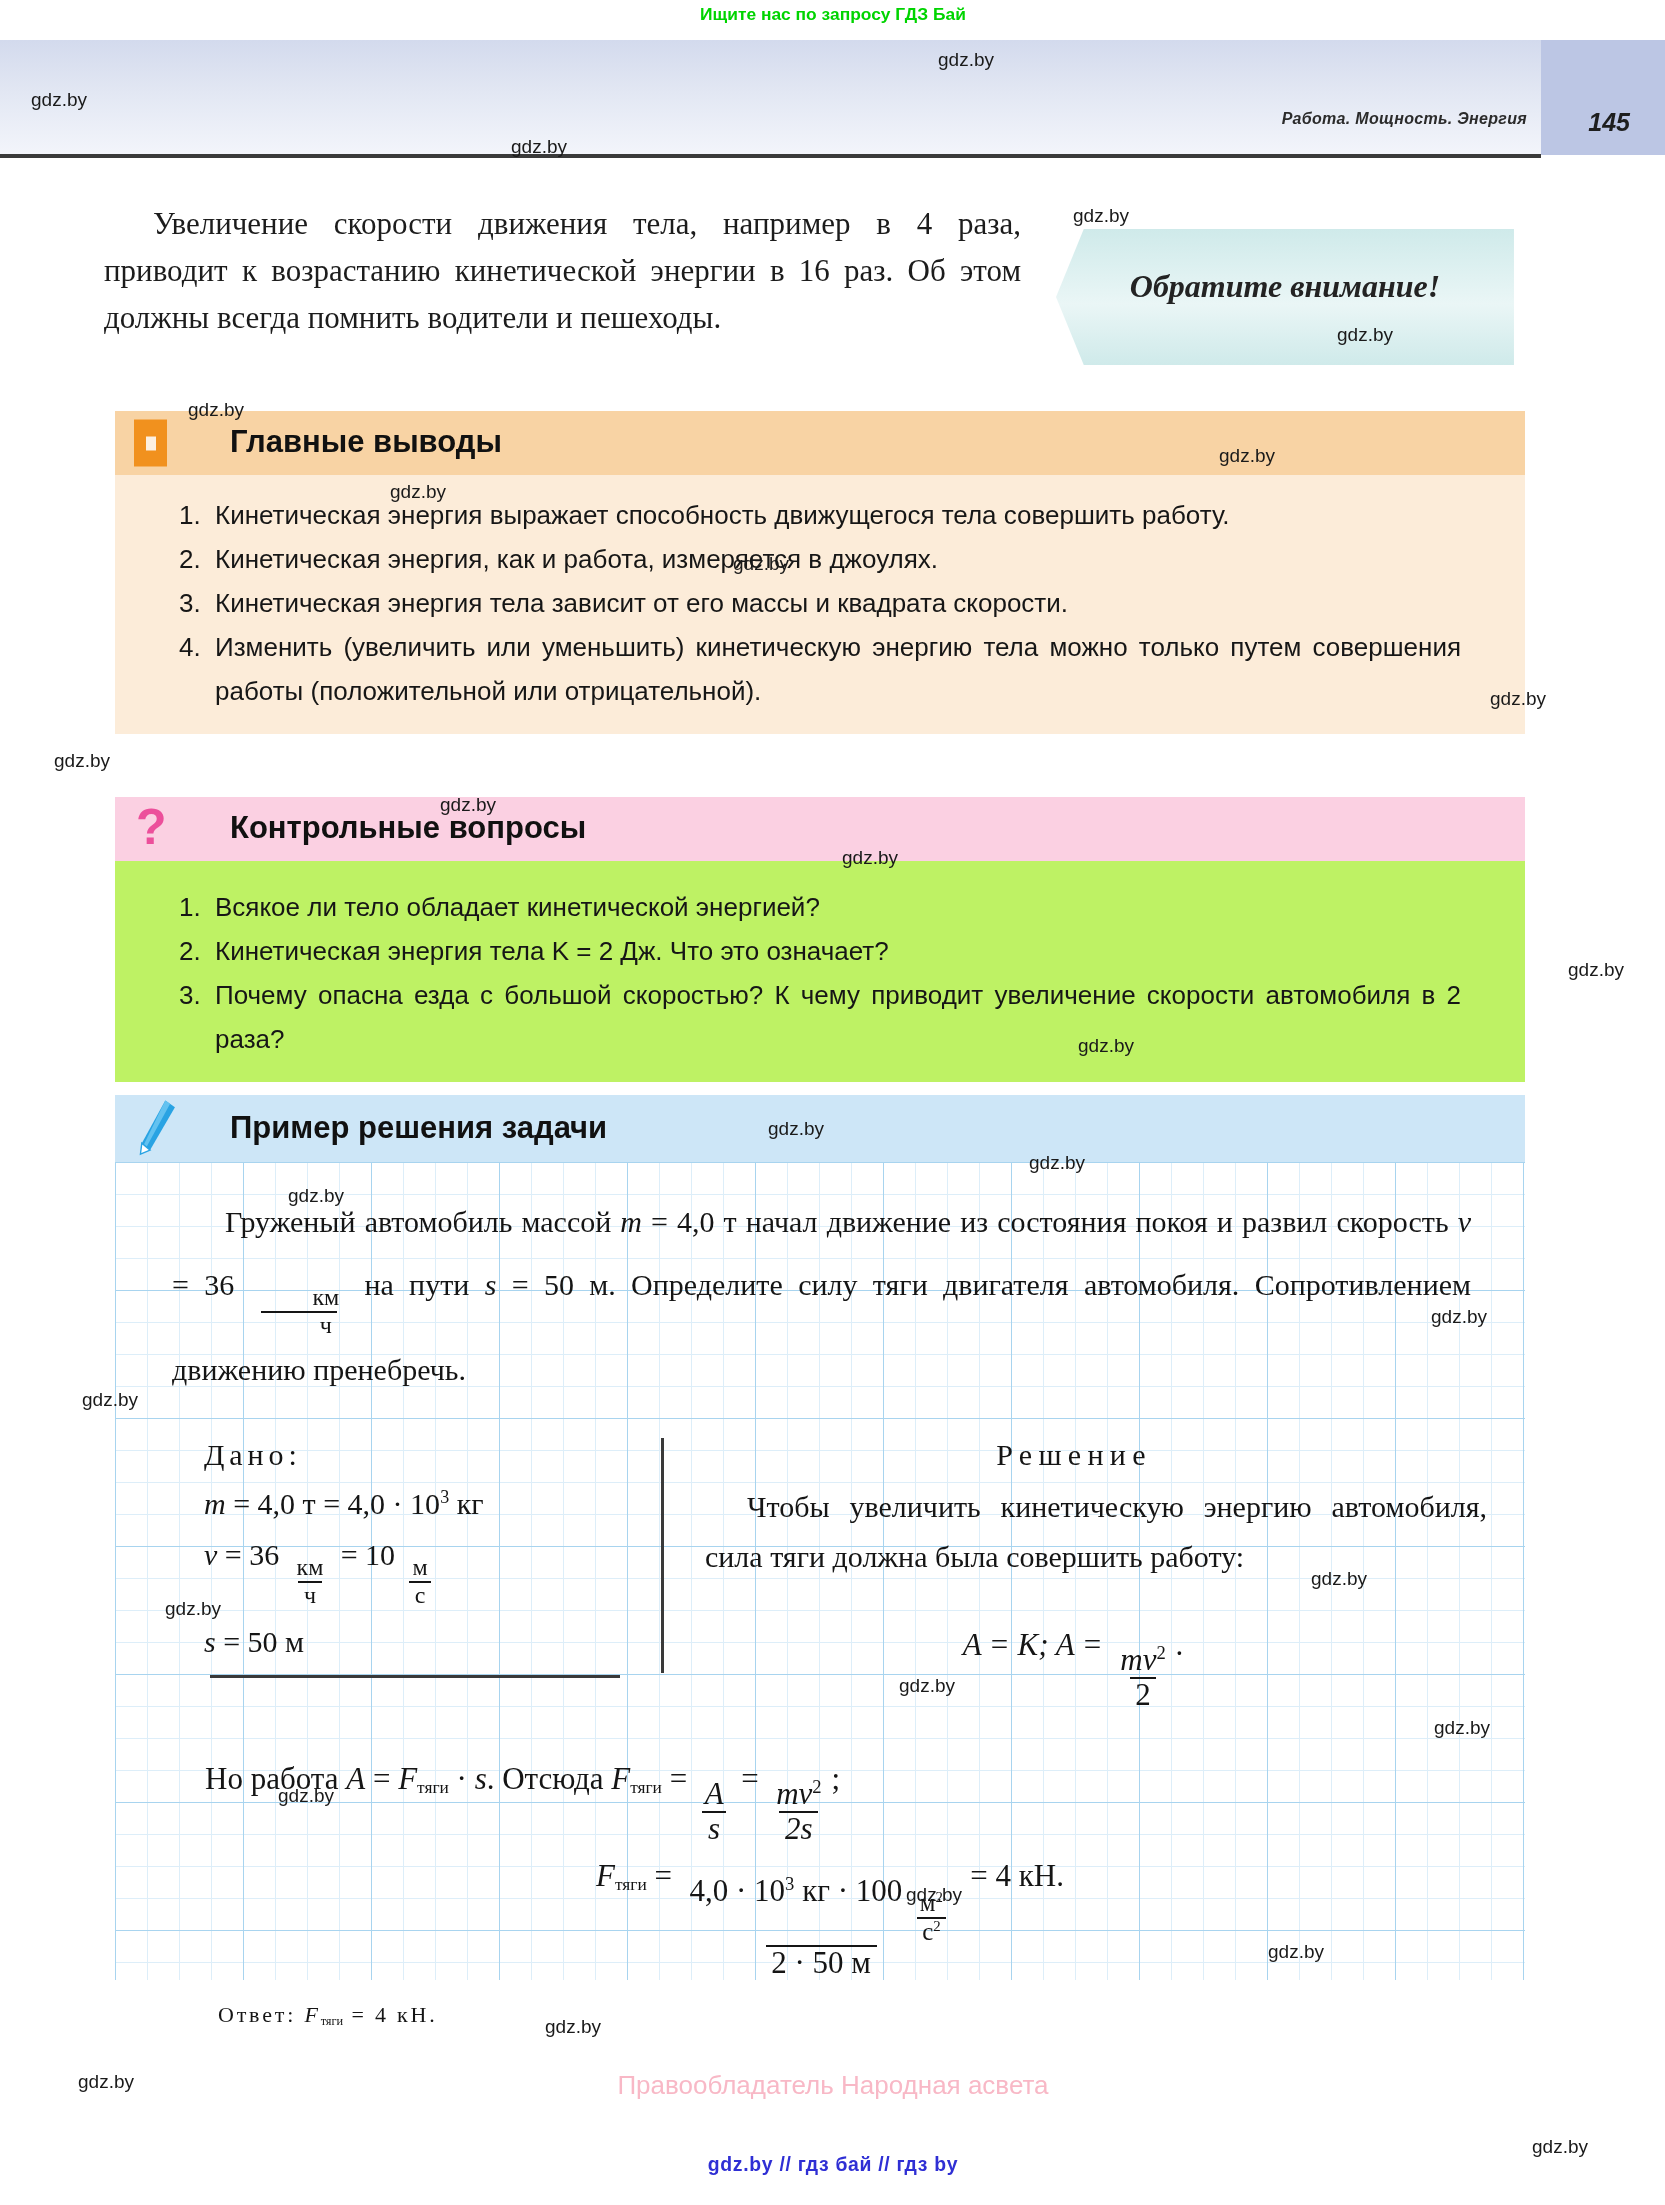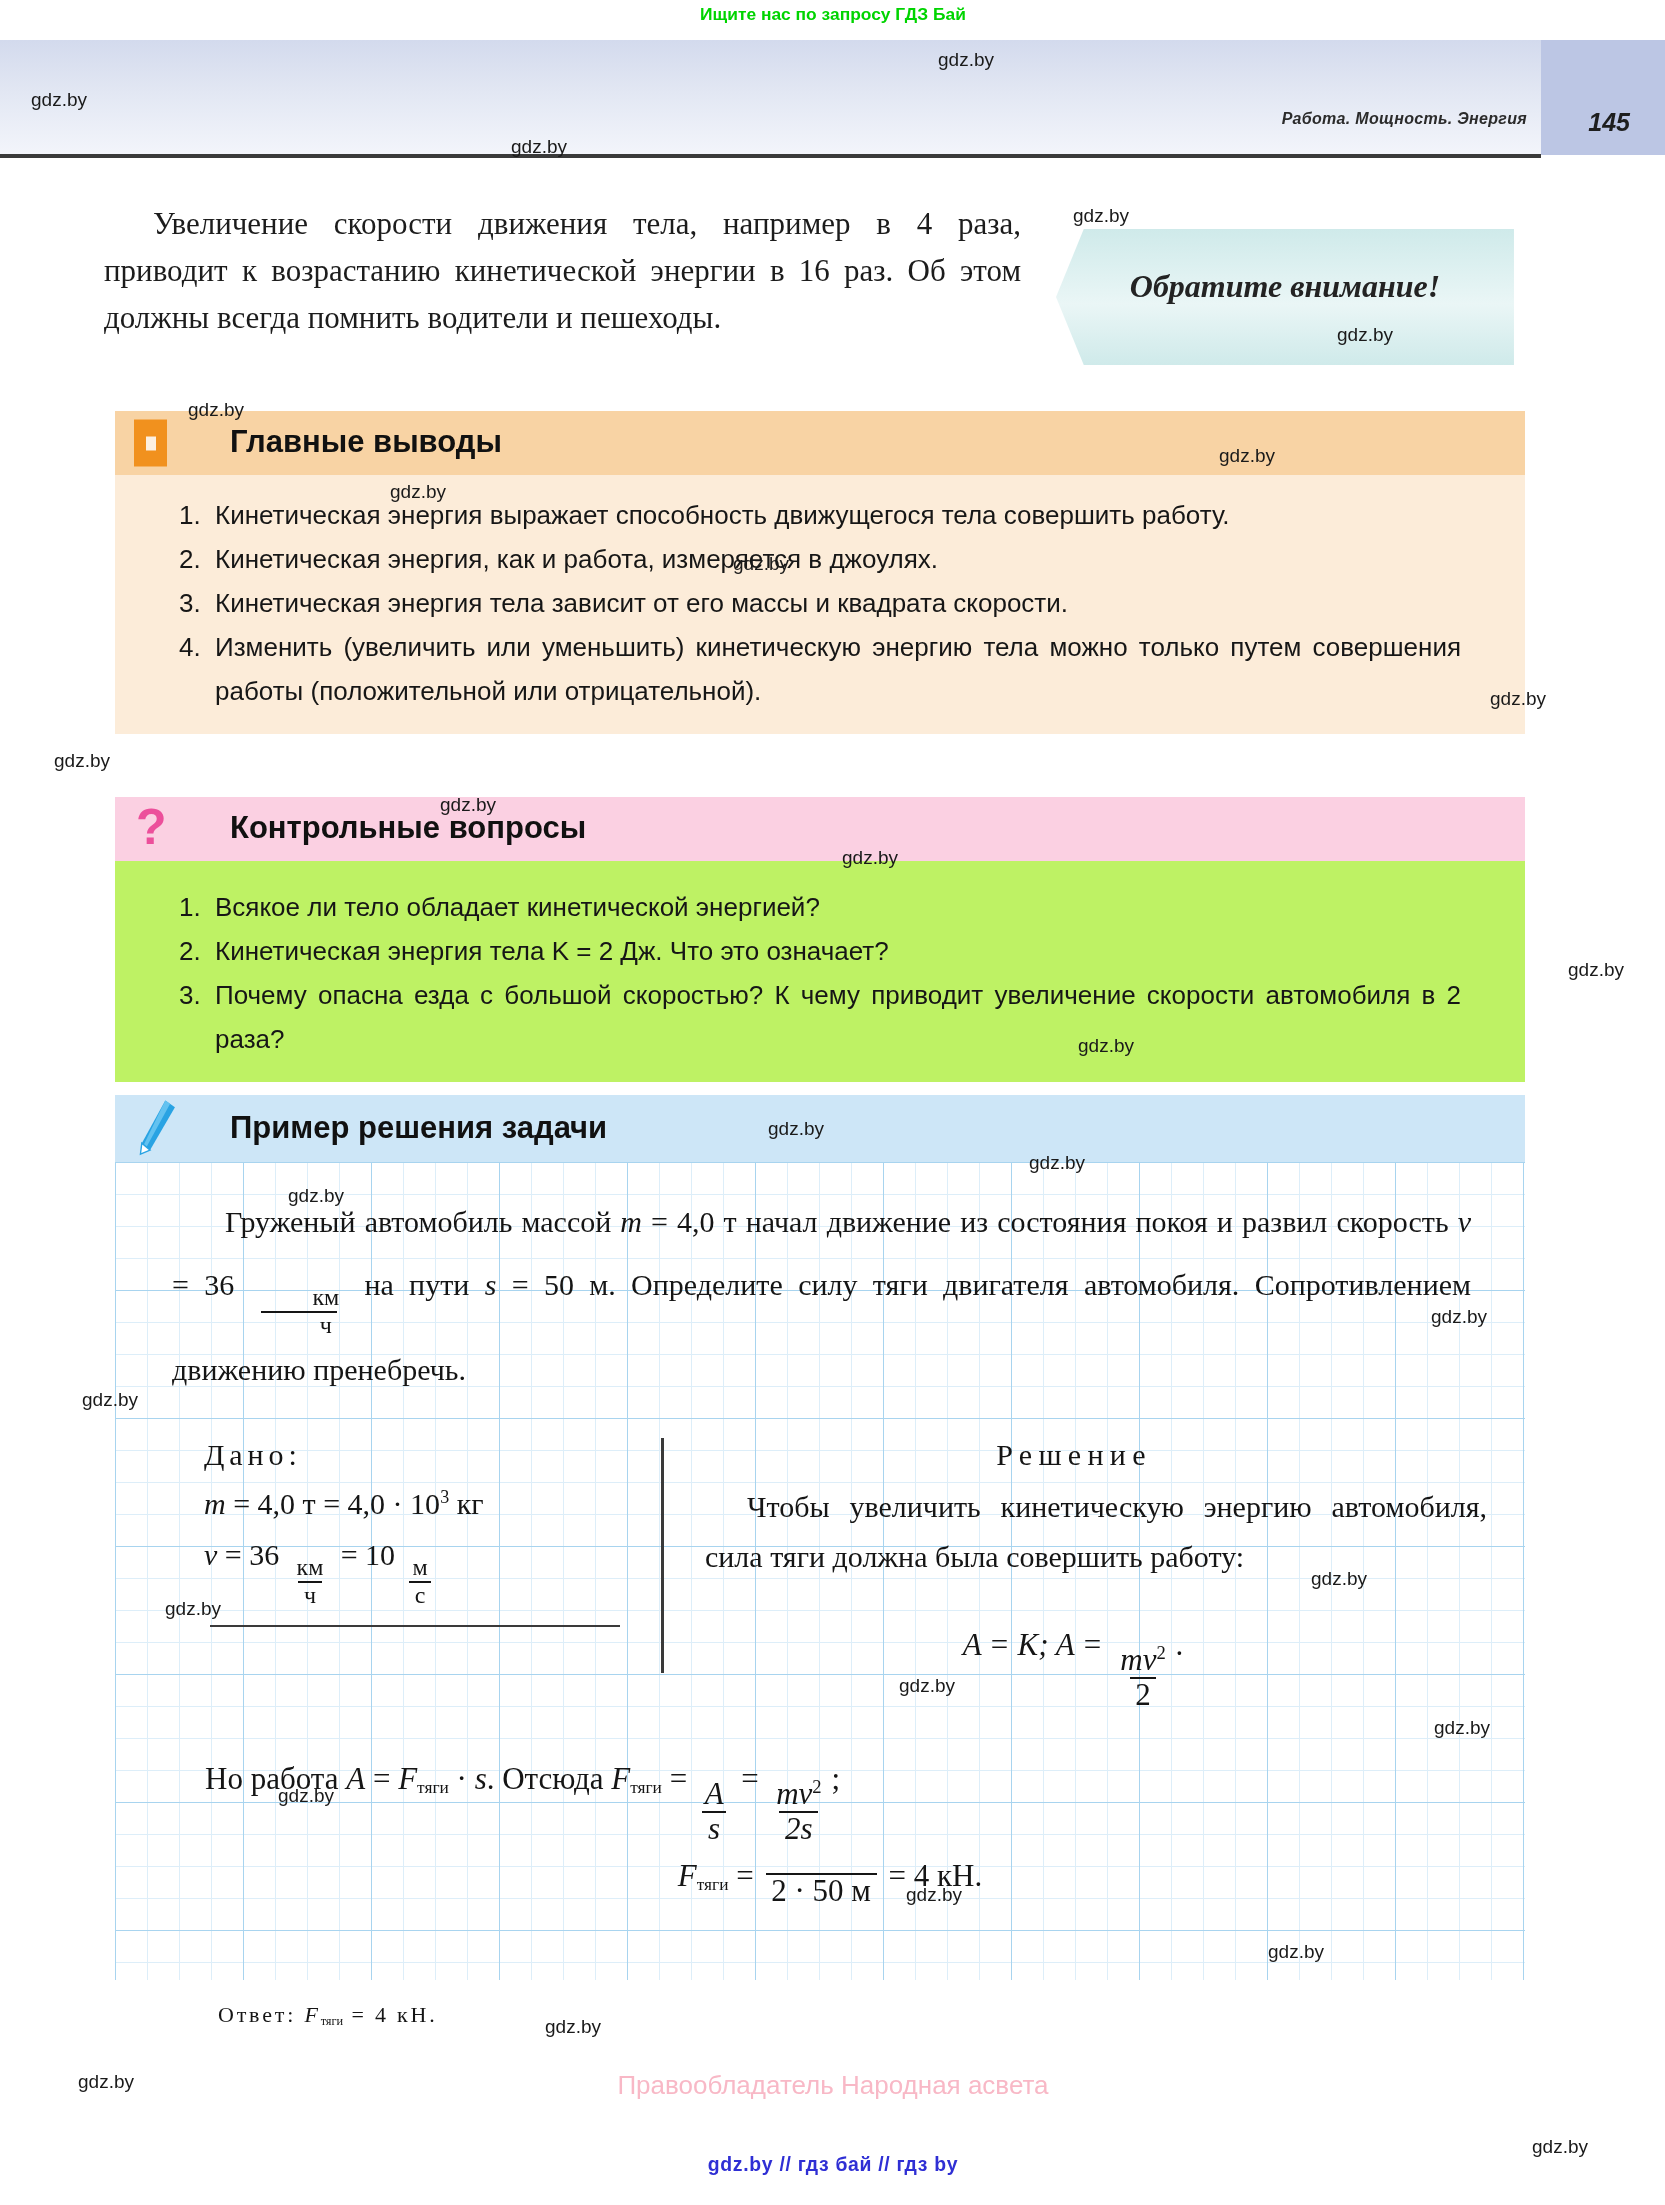--- a/index.html
+++ b/index.html
@@ -462,20 +462,23 @@
       </div>
       <div class="row">
         <span class="it">v</span><span> = 36 </span><span class="frac sm">
             <span class="num">км</span>
             <span class="den">ч</span>
           </span><span> = 10 </span><span class="frac sm">
             <span class="num">м</span>
             <span class="den">с</span>
           </span>
       </div>
+      <div class="row">
+        <span class="it">s</span><span> = 50 м</span>
+      </div>
       <div class="hrule"></div>
     </div>
 
     <div class="solution-head">Решение</div>
 
     <div class="solution-para">Чтобы увеличить кинетическую энергию автомобиля, сила тяги должна была совершить работу:</div>
 
     <div class="formula-1">
       <span class="it">A</span><span class="it"> = K;  A = </span><span class="frac">
           <span class="num"><span class="it">mv</span><sup>2</sup></span>
@@ -488,20 +491,24 @@
           <span class="num it">A</span>
           <span class="den it">s</span>
         </span><span> = </span><span class="frac">
           <span class="num"><span class="it">mv</span><sup>2</sup></span>
           <span class="den it">2s</span>
         </span><span>;</span>
     </div>
 
     <div class="formula-big">
       <span class="it">F</span><sub class="t">тяги</sub><span> = </span><span class="frac">
+          <span class="num"><span>4,0 · 10</span><sup>3</sup><span> кг · 100 </span><span class="frac sm">
+              <span class="num"><span>м</span><sup>2</sup></span>
+              <span class="den"><span>с</span><sup>2</sup></span>
+            </span></span>
           <span class="den">2 · 50 м</span>
         </span><span> = 4 кН.</span>
     </div>
 
     <div class="answer">
       <span>Ответ:</span> <span class="it">F</span><sub class="t">тяги</sub><span> = 4 кН.</span>
     </div>
 
   </div>
 </div>

